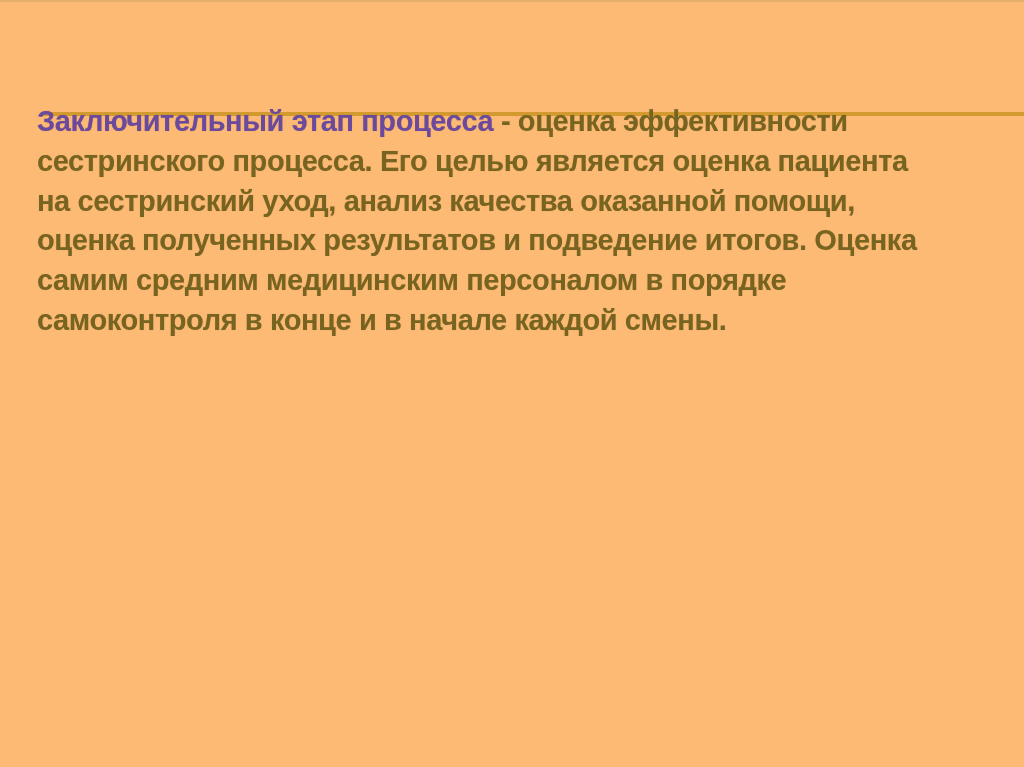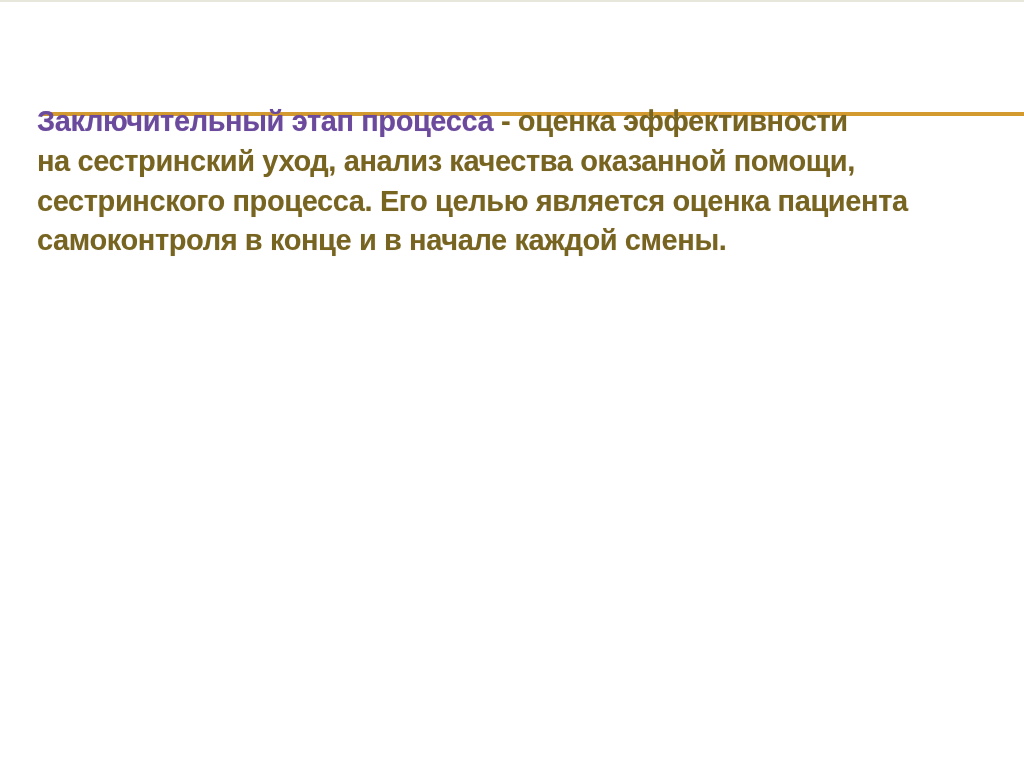--- a/index.html
+++ b/index.html
@@ -10,21 +10,21 @@
     width: 1024px;
     height: 767px;
     overflow: hidden;
     background: #f6e6ad;
     font-family: "Liberation Sans", sans-serif;
   }
   .slide {
     position: relative;
     width: 1024px;
     height: 767px;
-    background: #ffffff;
+    background: #fdba74;
   }
   
   .slide-top-edge {
     position: absolute;
     top: 0;
     left: 0;
     width: 100%;
     height: 2px;
     background: rgba(120, 120, 60, 0.18);
   }
@@ -60,17 +60,19 @@
 </style>
 </head>
 <body>
 
 <div class="slide">
   <div class="slide-top-edge"></div>
   <div class="rule"></div>
 
   <div class="textblock">
     <div class="line"><span class="em">Заключительный этап процесса</span><span> - оценка эффективности</span></div>
+    <div class="line">сестринского процесса. Его целью является оценка пациента</div>
     <div class="line">на сестринский уход, анализ качества оказанной помощи,</div>
-    <div class="line">сестринского процесса. Его целью является оценка пациента</div>
+    <div class="line">оценка полученных результатов и подведение итогов. Оценка</div>
+    <div class="line">самим средним медицинским персоналом в порядке</div>
     <div class="line">самоконтроля в конце и в начале каждой смены.</div>
   </div>
 </div>
 
 </body></html>

